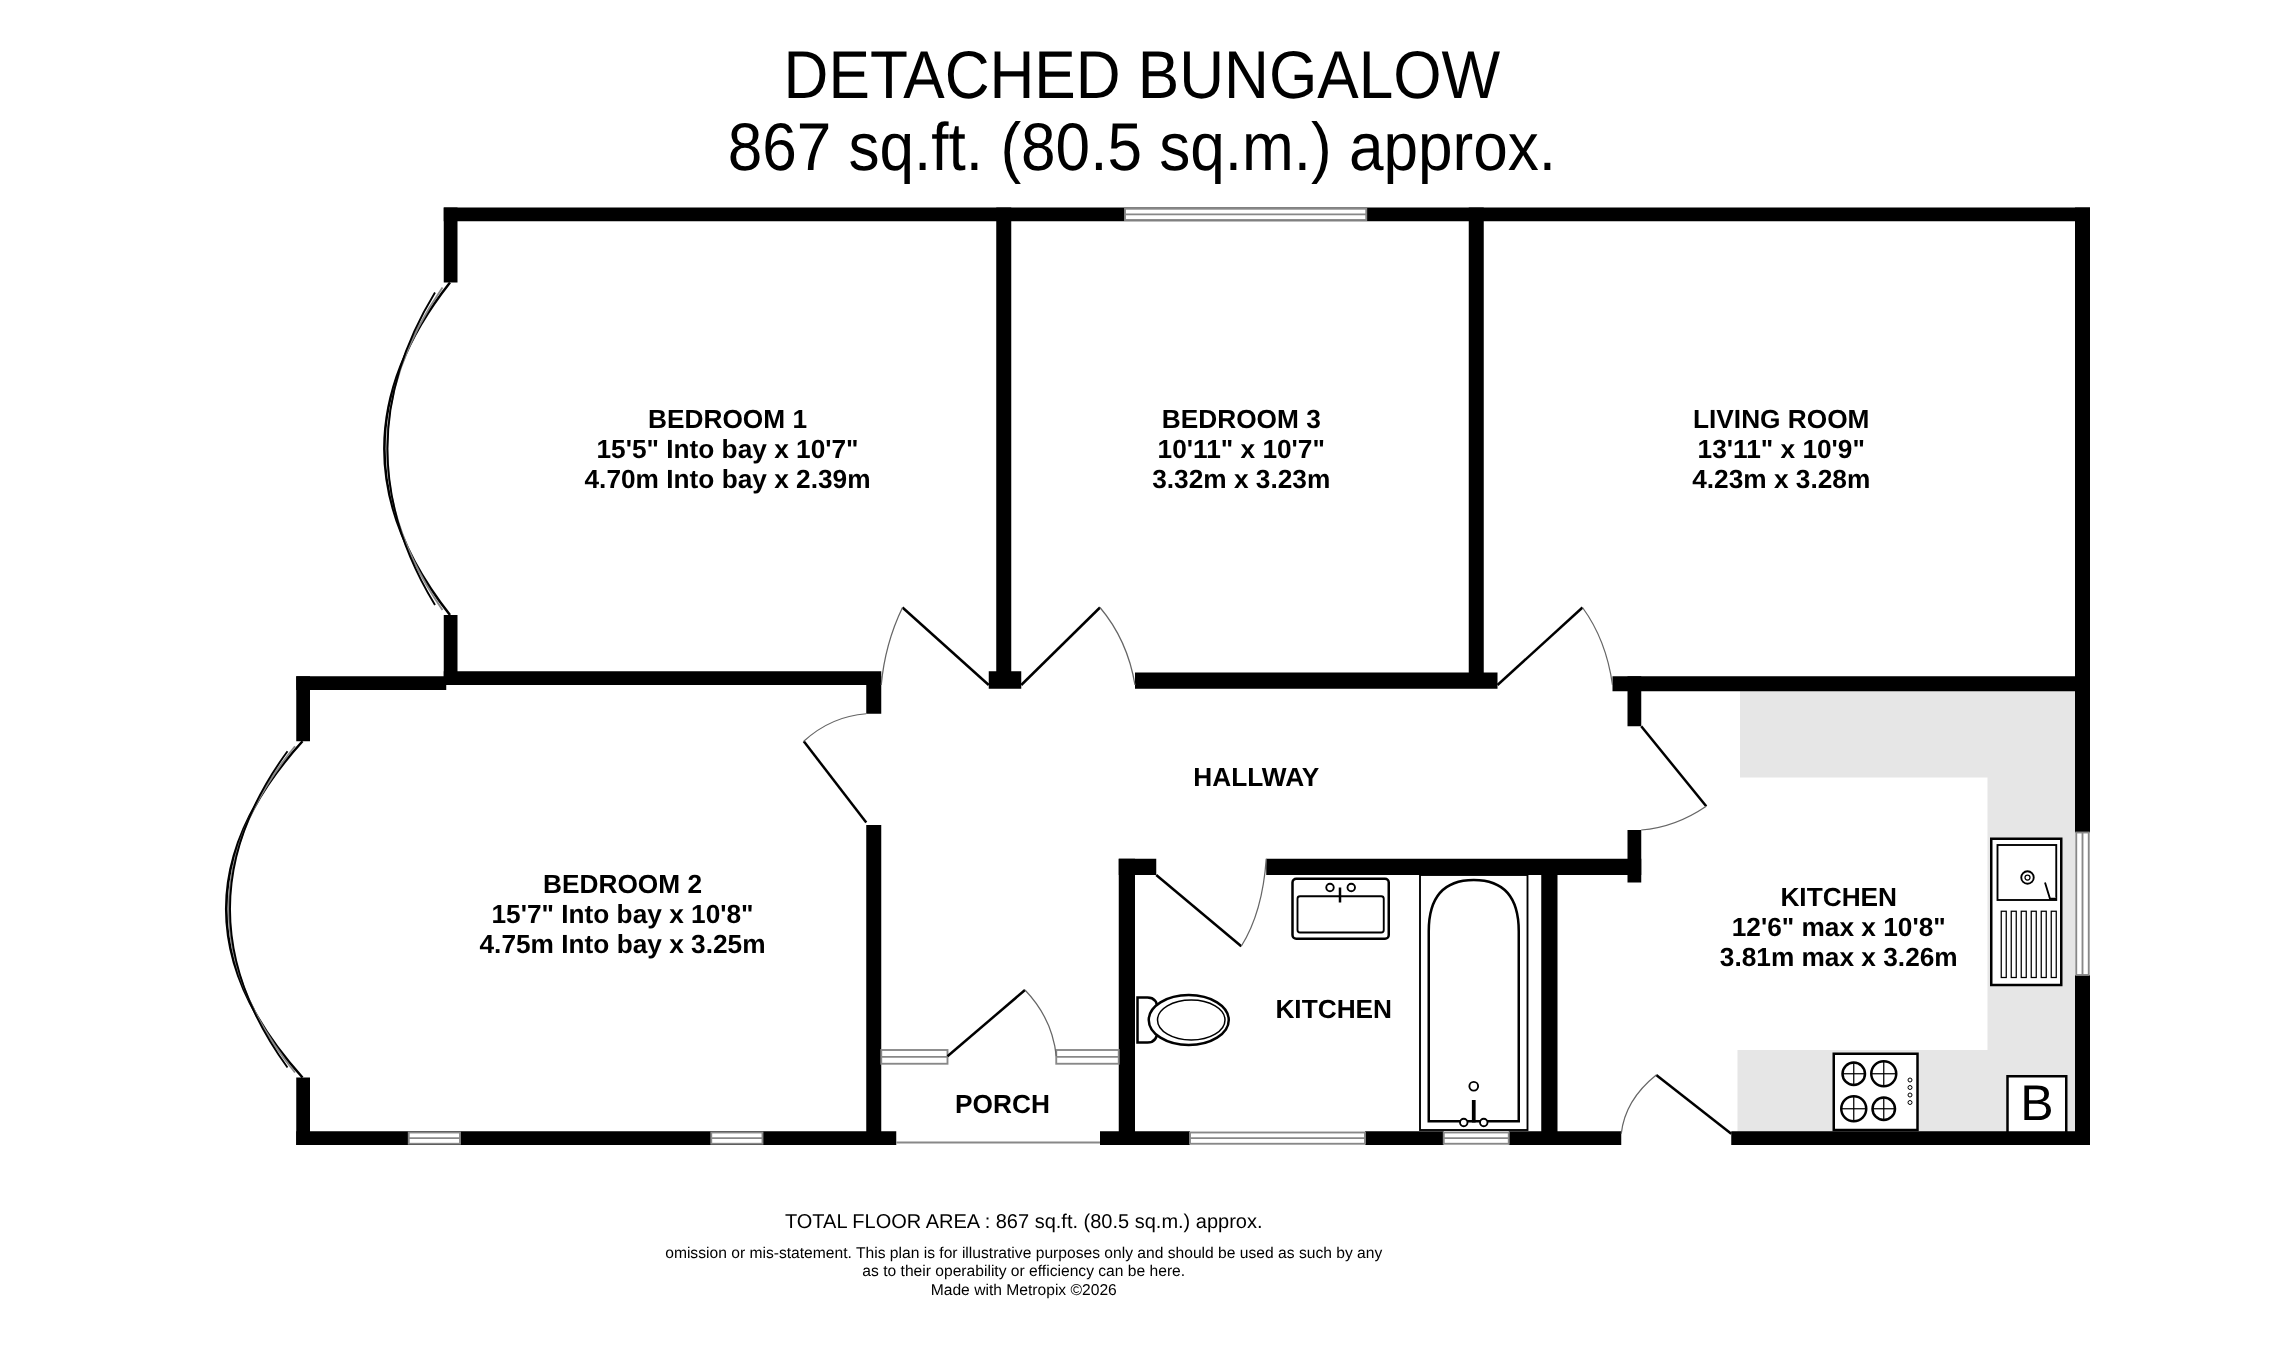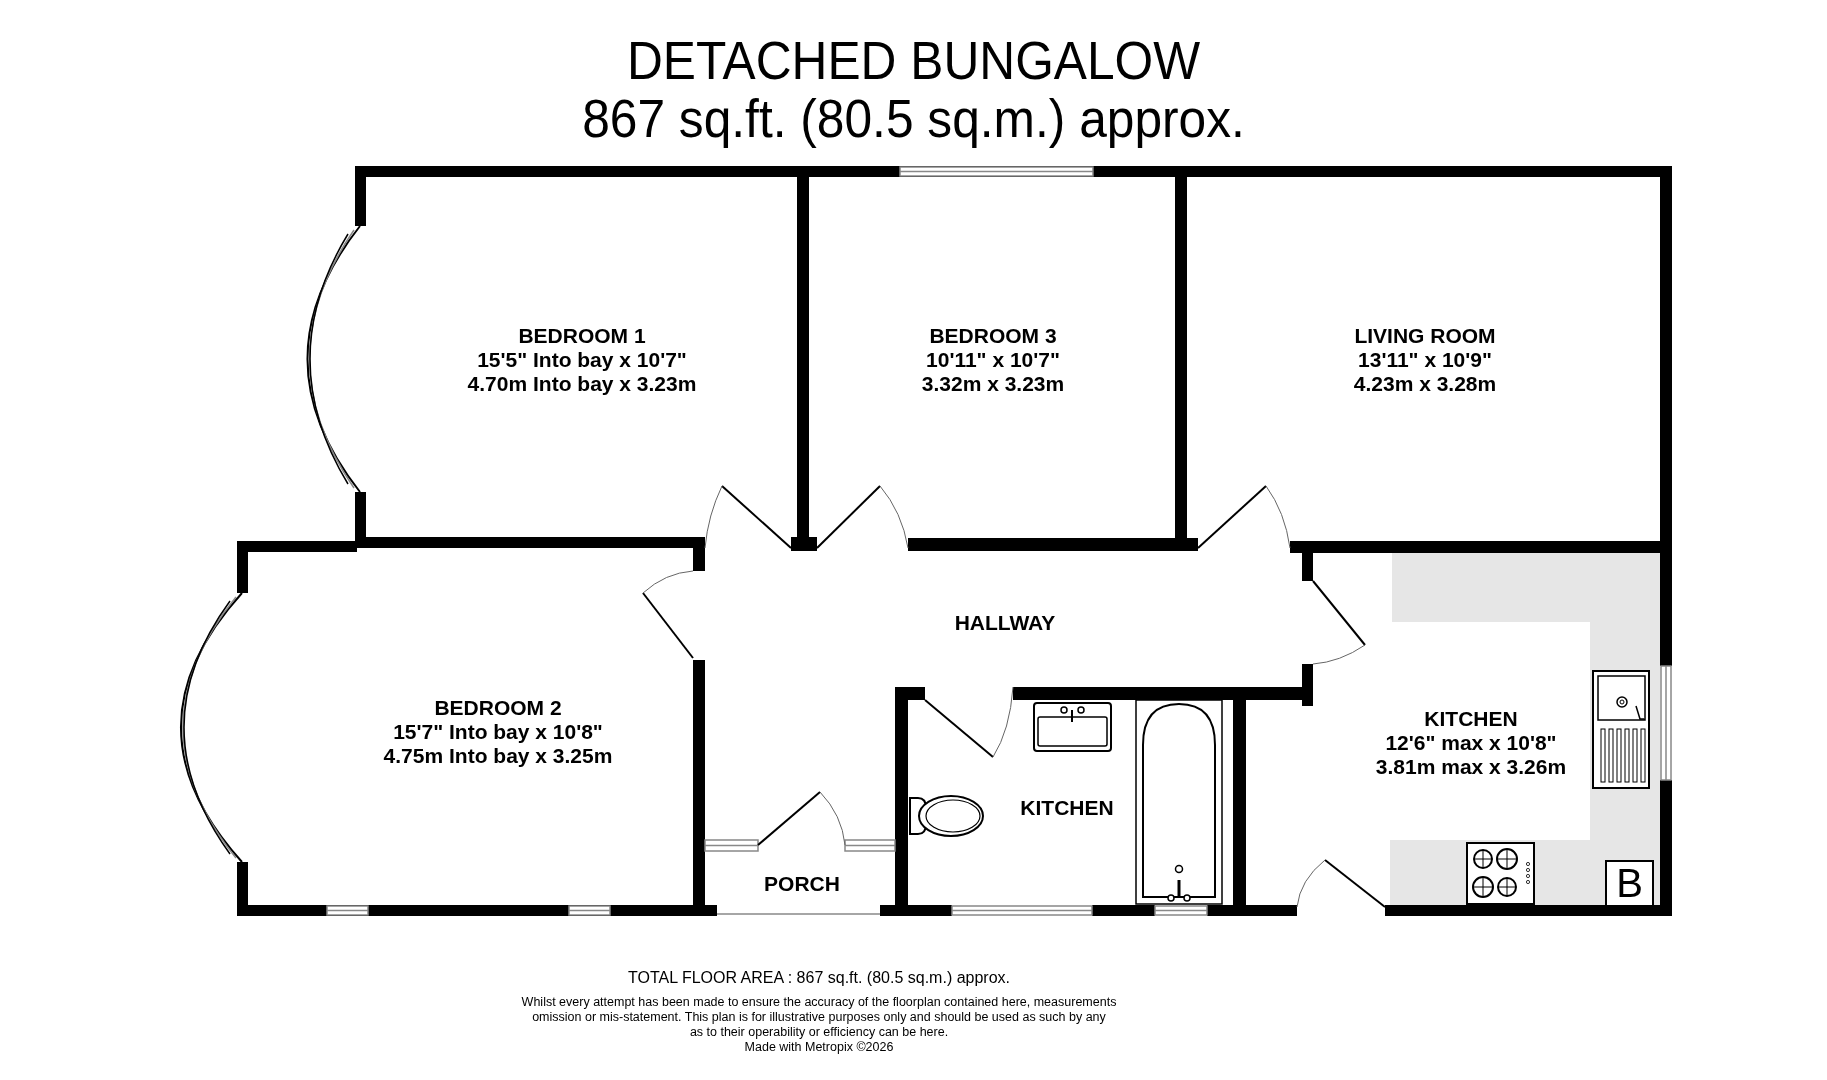--- a/index.html
+++ b/index.html
@@ -205,21 +205,21 @@
   <g>
     <rect x="1606" y="861" width="47" height="45" fill="#fff" stroke="#000" stroke-width="2"></rect>
   </g>
 </svg>
 
 <div style="position:absolute;left:1606px;top:861px;width:47px;height:45px;text-align:center;font-size:40px;line-height:45px;">B</div>
 
 <div class="room-label" style="left:582px;top:324px;">
   <span>BEDROOM 1</span>
     <span>15'5" Into bay x 10'7"</span>
-    <span>4.70m Into bay x 3.23m</span>
+    <span>4.70m Into bay x 2.39m</span>
 </div>
 <div class="room-label" style="left:993px;top:324px;">
   <span>BEDROOM 3</span>
     <span>10'11"  x 10'7"</span>
     <span>3.32m  x 3.23m</span>
 </div>
 <div class="room-label" style="left:1425px;top:324px;">
   <span>LIVING ROOM</span>
     <span>13'11"  x 10'9"</span>
     <span>4.23m  x 3.28m</span>
@@ -239,17 +239,16 @@
 </div>
 <div class="room-label" style="left:1067px;top:796px;">
   <span>KITCHEN</span>
 </div>
 <div class="room-label" style="left:802px;top:872px;">
   <span>PORCH</span>
 </div>
 
 <div class="footer footer-total">TOTAL FLOOR AREA : 867 sq.ft. (80.5 sq.m.) approx.</div>
 <div class="footer footer-disc">
-  <span>Whilst every attempt has been made to ensure the accuracy of the floorplan contained here, measurements</span>
   <span>omission or mis-statement. This plan is for illustrative purposes only and should be used as such by any</span>
   <span>as to their operability or efficiency can be here.</span>
   <span>Made with Metropix ©2026</span>
 </div>
 
 </body></html>

